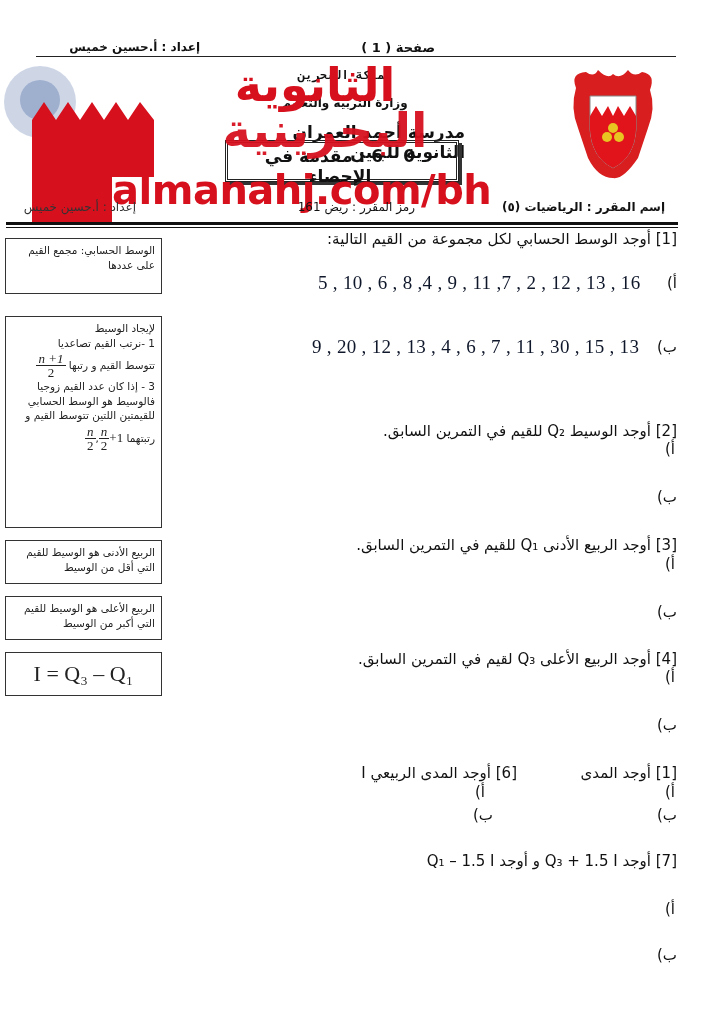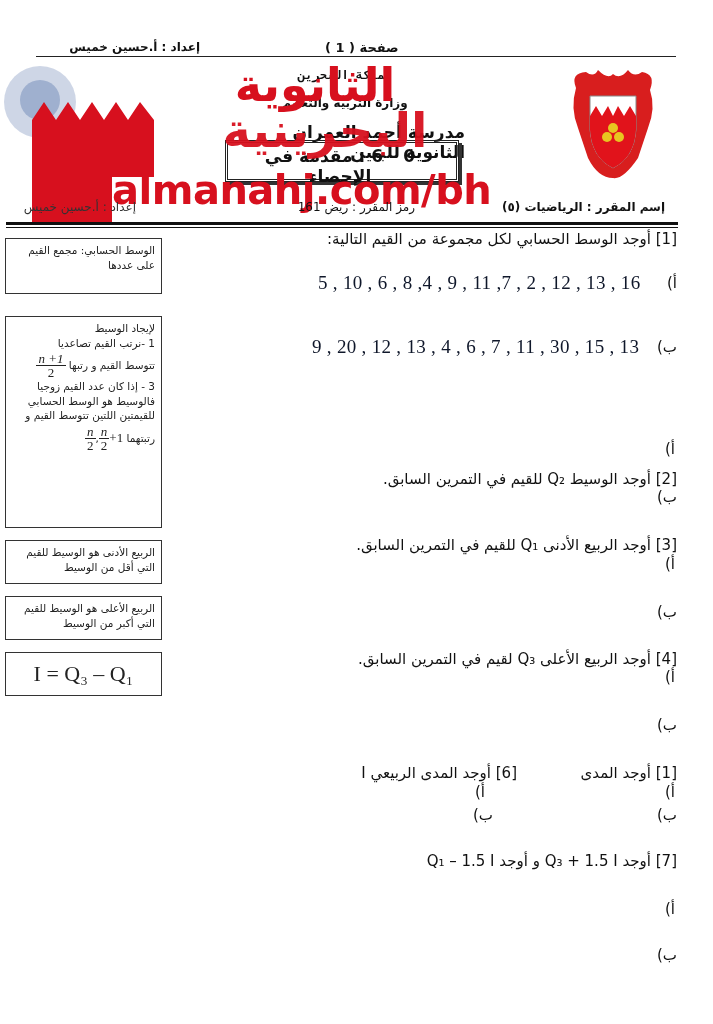--- a/index.html
+++ b/index.html
@@ -19,21 +19,21 @@
   .title-box { position:absolute; left:225px; top:140px; width:228px; height:36px; border:3px double #222; box-shadow:3px 3px 0 #333; }
   .wm-red { color:#d7101e; font-weight:bold; position:absolute; }
   .frac { display:inline-block; text-align:center; vertical-align:middle; font-family:"Liberation Serif", serif; font-style:italic; font-size:13px; line-height:13px; }
   .frac .n { display:block; border-bottom:1px solid #222; padding:0 2px; }
   .frac .d { display:block; font-style:normal; }
 </style>
 </head>
 <body>
 
 <div class="abs rtl" style="left:40px; top:40px; width:160px; font-size:12px; font-weight:bold; text-align:right;">إعداد : أ.حسين خميس</div>
-<div class="abs rtl" style="left:325px; top:40px; width:110px; font-size:13px; font-weight:bold; text-align:left;">صفحة ( 1 )</div>
+<div class="abs rtl" style="left:325px; top:40px; width:110px; font-size:13px; font-weight:bold; text-align:right;">صفحة ( 1 )</div>
 <div class="hdr-line"></div>
 
 <div class="abs" style="left:4px; top:66px; width:72px; height:72px; border-radius:50%; background:#c9d2e3; opacity:0.9;"></div>
 <div class="abs" style="left:20px; top:80px; width:40px; height:40px; border-radius:50%; background:#9fb0cf;"></div>
 
 <div class="abs" style="left:568px; top:68px; width:90px; height:112px;">
   <svg width="90" height="112" viewBox="0 0 90 112">
     <path d="M8 20 Q2 5 18 4 Q26 10 30 2 Q40 12 45 6 Q52 12 60 2 Q66 10 74 4 Q88 6 82 22 Q88 40 80 60 L70 90 Q55 112 45 110 Q30 110 20 90 L10 60 Q2 40 8 20Z" fill="#d81e1e"></path>
     <path d="M22 28 L68 28 L68 62 Q66 90 45 100 Q24 90 22 62Z" fill="#fff" stroke="#888" stroke-width="1"></path>
     <path d="M22 48 L28 38 L34 48 L40 38 L45 48 L50 38 L56 48 L62 38 L68 48 L68 62 Q66 90 45 100 Q24 90 22 62Z" fill="#e1131b"></path>
@@ -100,21 +100,21 @@
 <div class="side-box serif" style="top:652px; height:44px; direction:ltr; text-align:center; font-size:22px; line-height:34px;">
   <span>I = Q₃ – Q₁</span>
 </div>
 
 <div class="q-text" style="right:36px; top:230px; width:420px; text-align:right;">[1] أوجد الوسط الحسابي لكل مجموعة من القيم التالية:</div>
 <div class="label" style="right:36px; top:274px;">أ)</div>
 <div class="num-list" style="left:318px; top:272px;">5 , 10 , 6 , 8 ,4 , 9 , 11 ,7 , 2 , 12 , 13 , 16</div>
 <div class="label" style="right:36px; top:338px;">ب)</div>
 <div class="num-list" style="left:312px; top:336px;">9 , 20 , 12 , 13 , 4 , 6 , 7 , 11 , 30 , 15 , 13</div>
 
-<div class="q-text" style="right:36px; top:422px; width:360px; text-align:right;margin-top:48px;">[2] أوجد الوسيط Q₂ للقيم في التمرين السابق.</div>
+<div class="q-text" style="right:36px; top:422px; width:360px; text-align:right;">[2] أوجد الوسيط Q₂ للقيم في التمرين السابق.</div>
 <div class="label" style="right:38px; top:440px;">أ)</div>
 <div class="label" style="right:36px; top:488px;">ب)</div>
 
 <div class="q-text" style="right:36px; top:536px; width:400px; text-align:right;">[3] أوجد الربيع الأدنى Q₁ للقيم في التمرين السابق.</div>
 <div class="label" style="right:38px; top:555px;">أ)</div>
 <div class="label" style="right:36px; top:603px;">ب)</div>
 
 <div class="q-text" style="right:36px; top:650px; width:400px; text-align:right;">[4] أوجد الربيع الأعلى Q₃ لقيم في التمرين السابق.</div>
 <div class="label" style="right:38px; top:668px;">أ)</div>
 <div class="label" style="right:36px; top:716px;">ب)</div>

